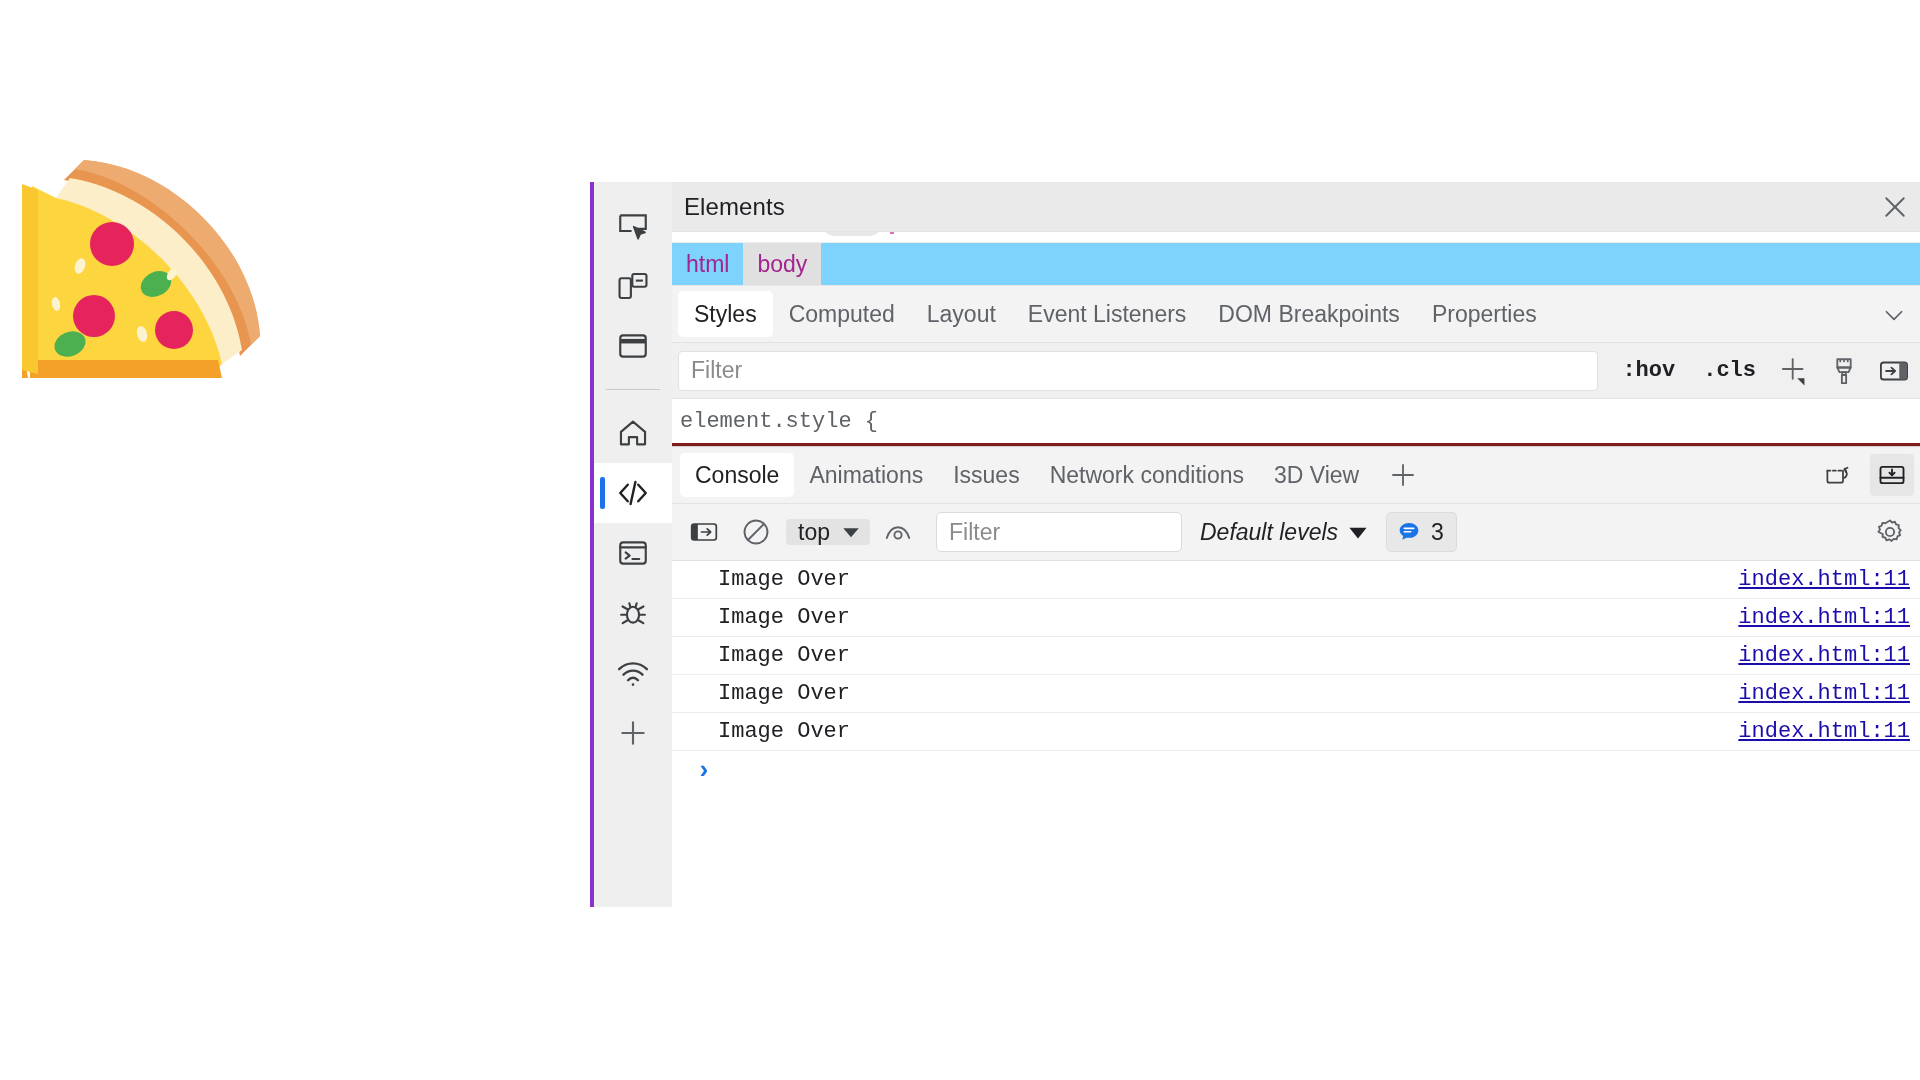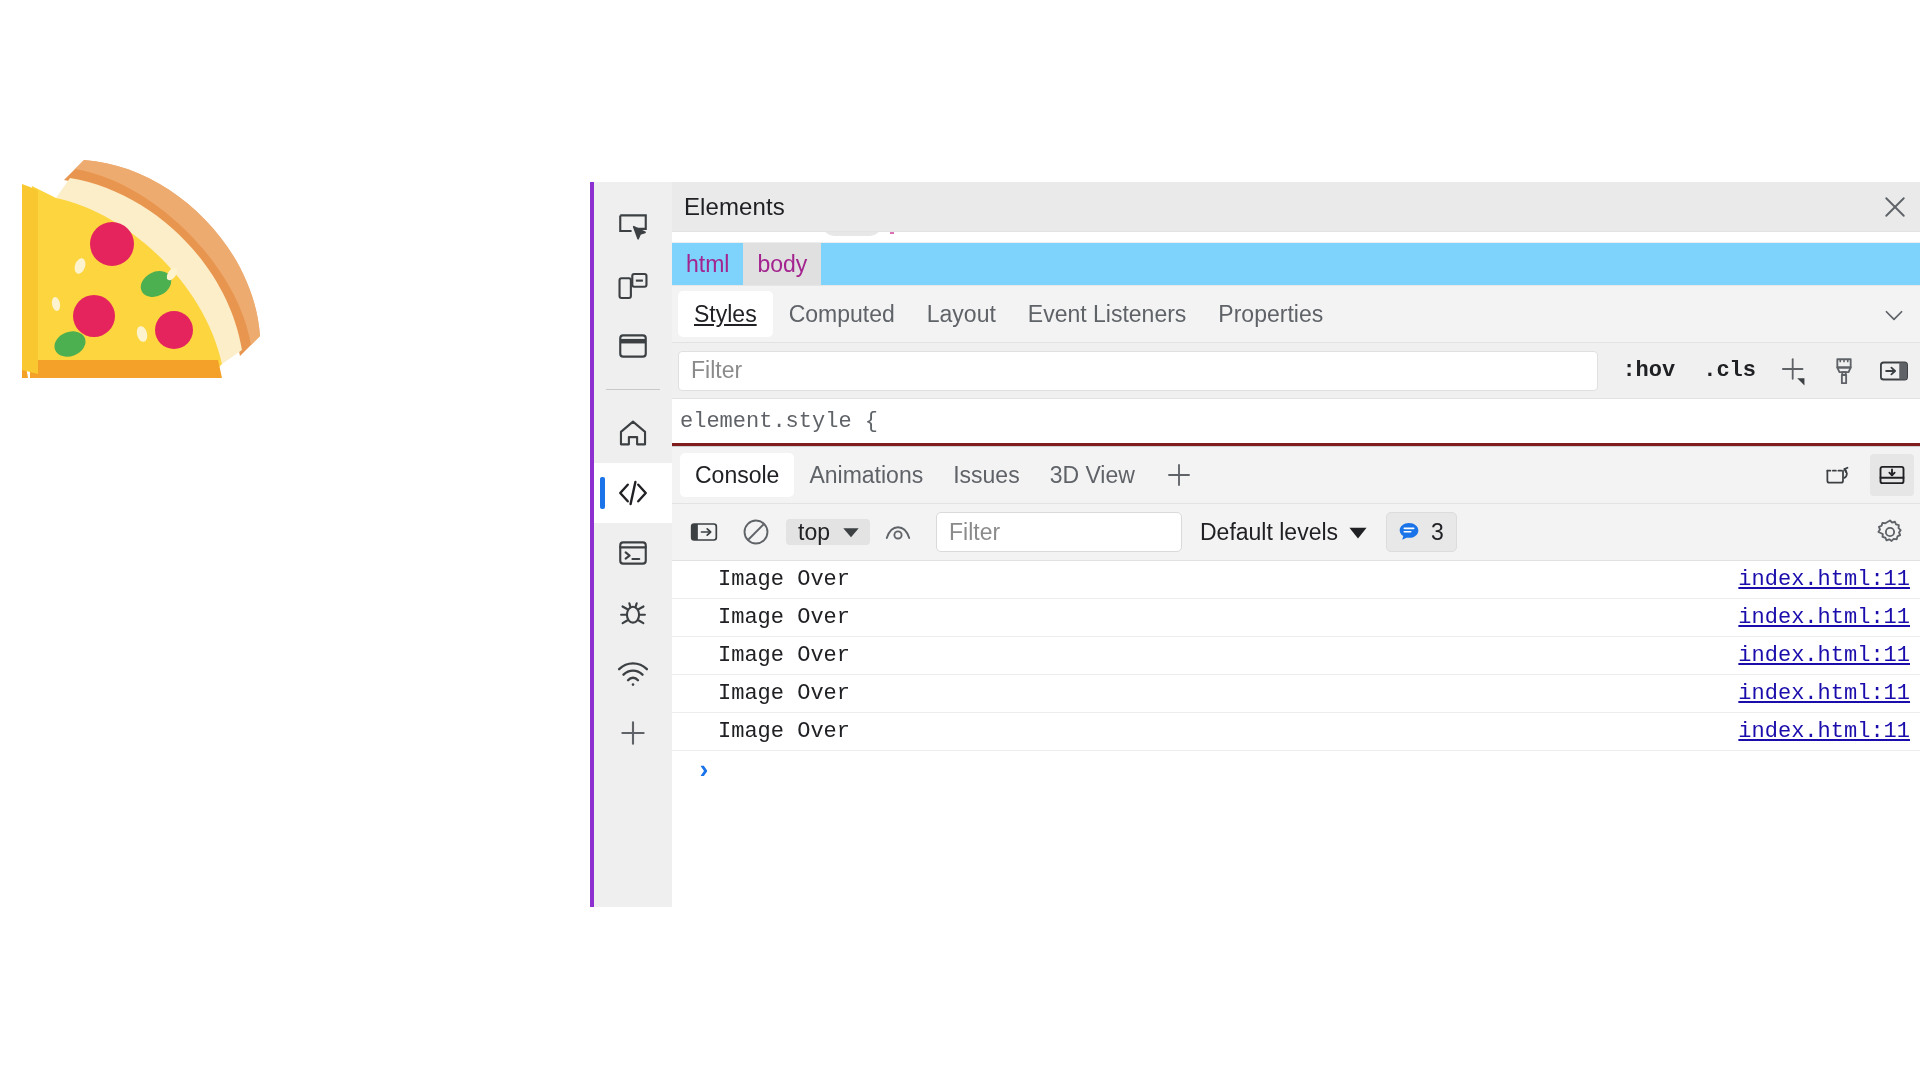--- a/index.html
+++ b/index.html
@@ -185,21 +185,20 @@
   .tab {
     font-size: 23px;
     color: #5f6368;
     padding: 8px 16px;
     border-radius: 5px;
     line-height: 30px;
   }
   .tab.active {
     background: #ffffff;
     color: #202124;
-    text-decoration: underline;
   }
   .tab-chevron {
     position: absolute;
     right: 14px;
     top: 13px;
     width: 32px;
     height: 32px;
     display: flex;
     align-items: center;
     justify-content: center;
@@ -343,20 +342,21 @@
     align-items: center;
     padding-left: 12px;
     box-sizing: border-box;
     margin-left: 8px;
   }
   .cfilter .ph { font-size: 23px; color: #8b8b8b; }
   .levels {
     display: flex;
     align-items: center;
     margin-left: 18px;
+    font-style: italic;
   }
   .levels .lbl { font-size: 23px; color: #202124; margin-right: 10px; }
   .msg-badge {
     display: flex;
     align-items: center;
     background: #e8e8e8;
     border: 1px solid #dcdcdc;
     border-radius: 5px;
     height: 38px;
     padding: 0 12px 0 9px;
@@ -550,20 +550,21 @@
       <div class="breadcrumbs">
         <div class="crumb">html</div>
         <div class="crumb active">body</div>
       </div>
 
       <div class="tabstrip">
         <div class="tab active">Styles</div>
         <div class="tab">Computed</div>
         <div class="tab">Layout</div>
         <div class="tab">Event Listeners</div>
+        <div class="tab">DOM Breakpoints</div>
         <div class="tab">Properties</div>
         <div class="tab-chevron">
           <svg width="26" height="26" viewBox="0 0 24 24" fill="none" stroke="#5f6368" stroke-width="1.6" stroke-linecap="round" stroke-linejoin="round">
             <polyline points="5,9 12,16 19,9"></polyline>
           </svg>
         </div>
       </div>
 
       <div class="filterbar">
         <div class="filter-input">
@@ -601,20 +602,21 @@
       </div>
 
       <div class="elem-style">element.style {</div>
 
       <div class="drawer">
 
         <div class="drawer-tabs">
           <div class="dtab active">Console</div>
           <div class="dtab">Animations</div>
           <div class="dtab">Issues</div>
+          <div class="dtab">Network conditions</div>
           <div class="dtab">3D View</div>
           <div class="dtab-plus">
             <svg width="32" height="32" viewBox="0 0 24 24" fill="none" stroke="#5f6368" stroke-width="1.4" stroke-linecap="round">
               <line x1="12" y1="4.5" x2="12" y2="19.5"></line>
               <line x1="4.5" y1="12" x2="19.5" y2="12"></line>
             </svg>
           </div>
 
           <div class="drawer-actions">
             <div class="dact">

